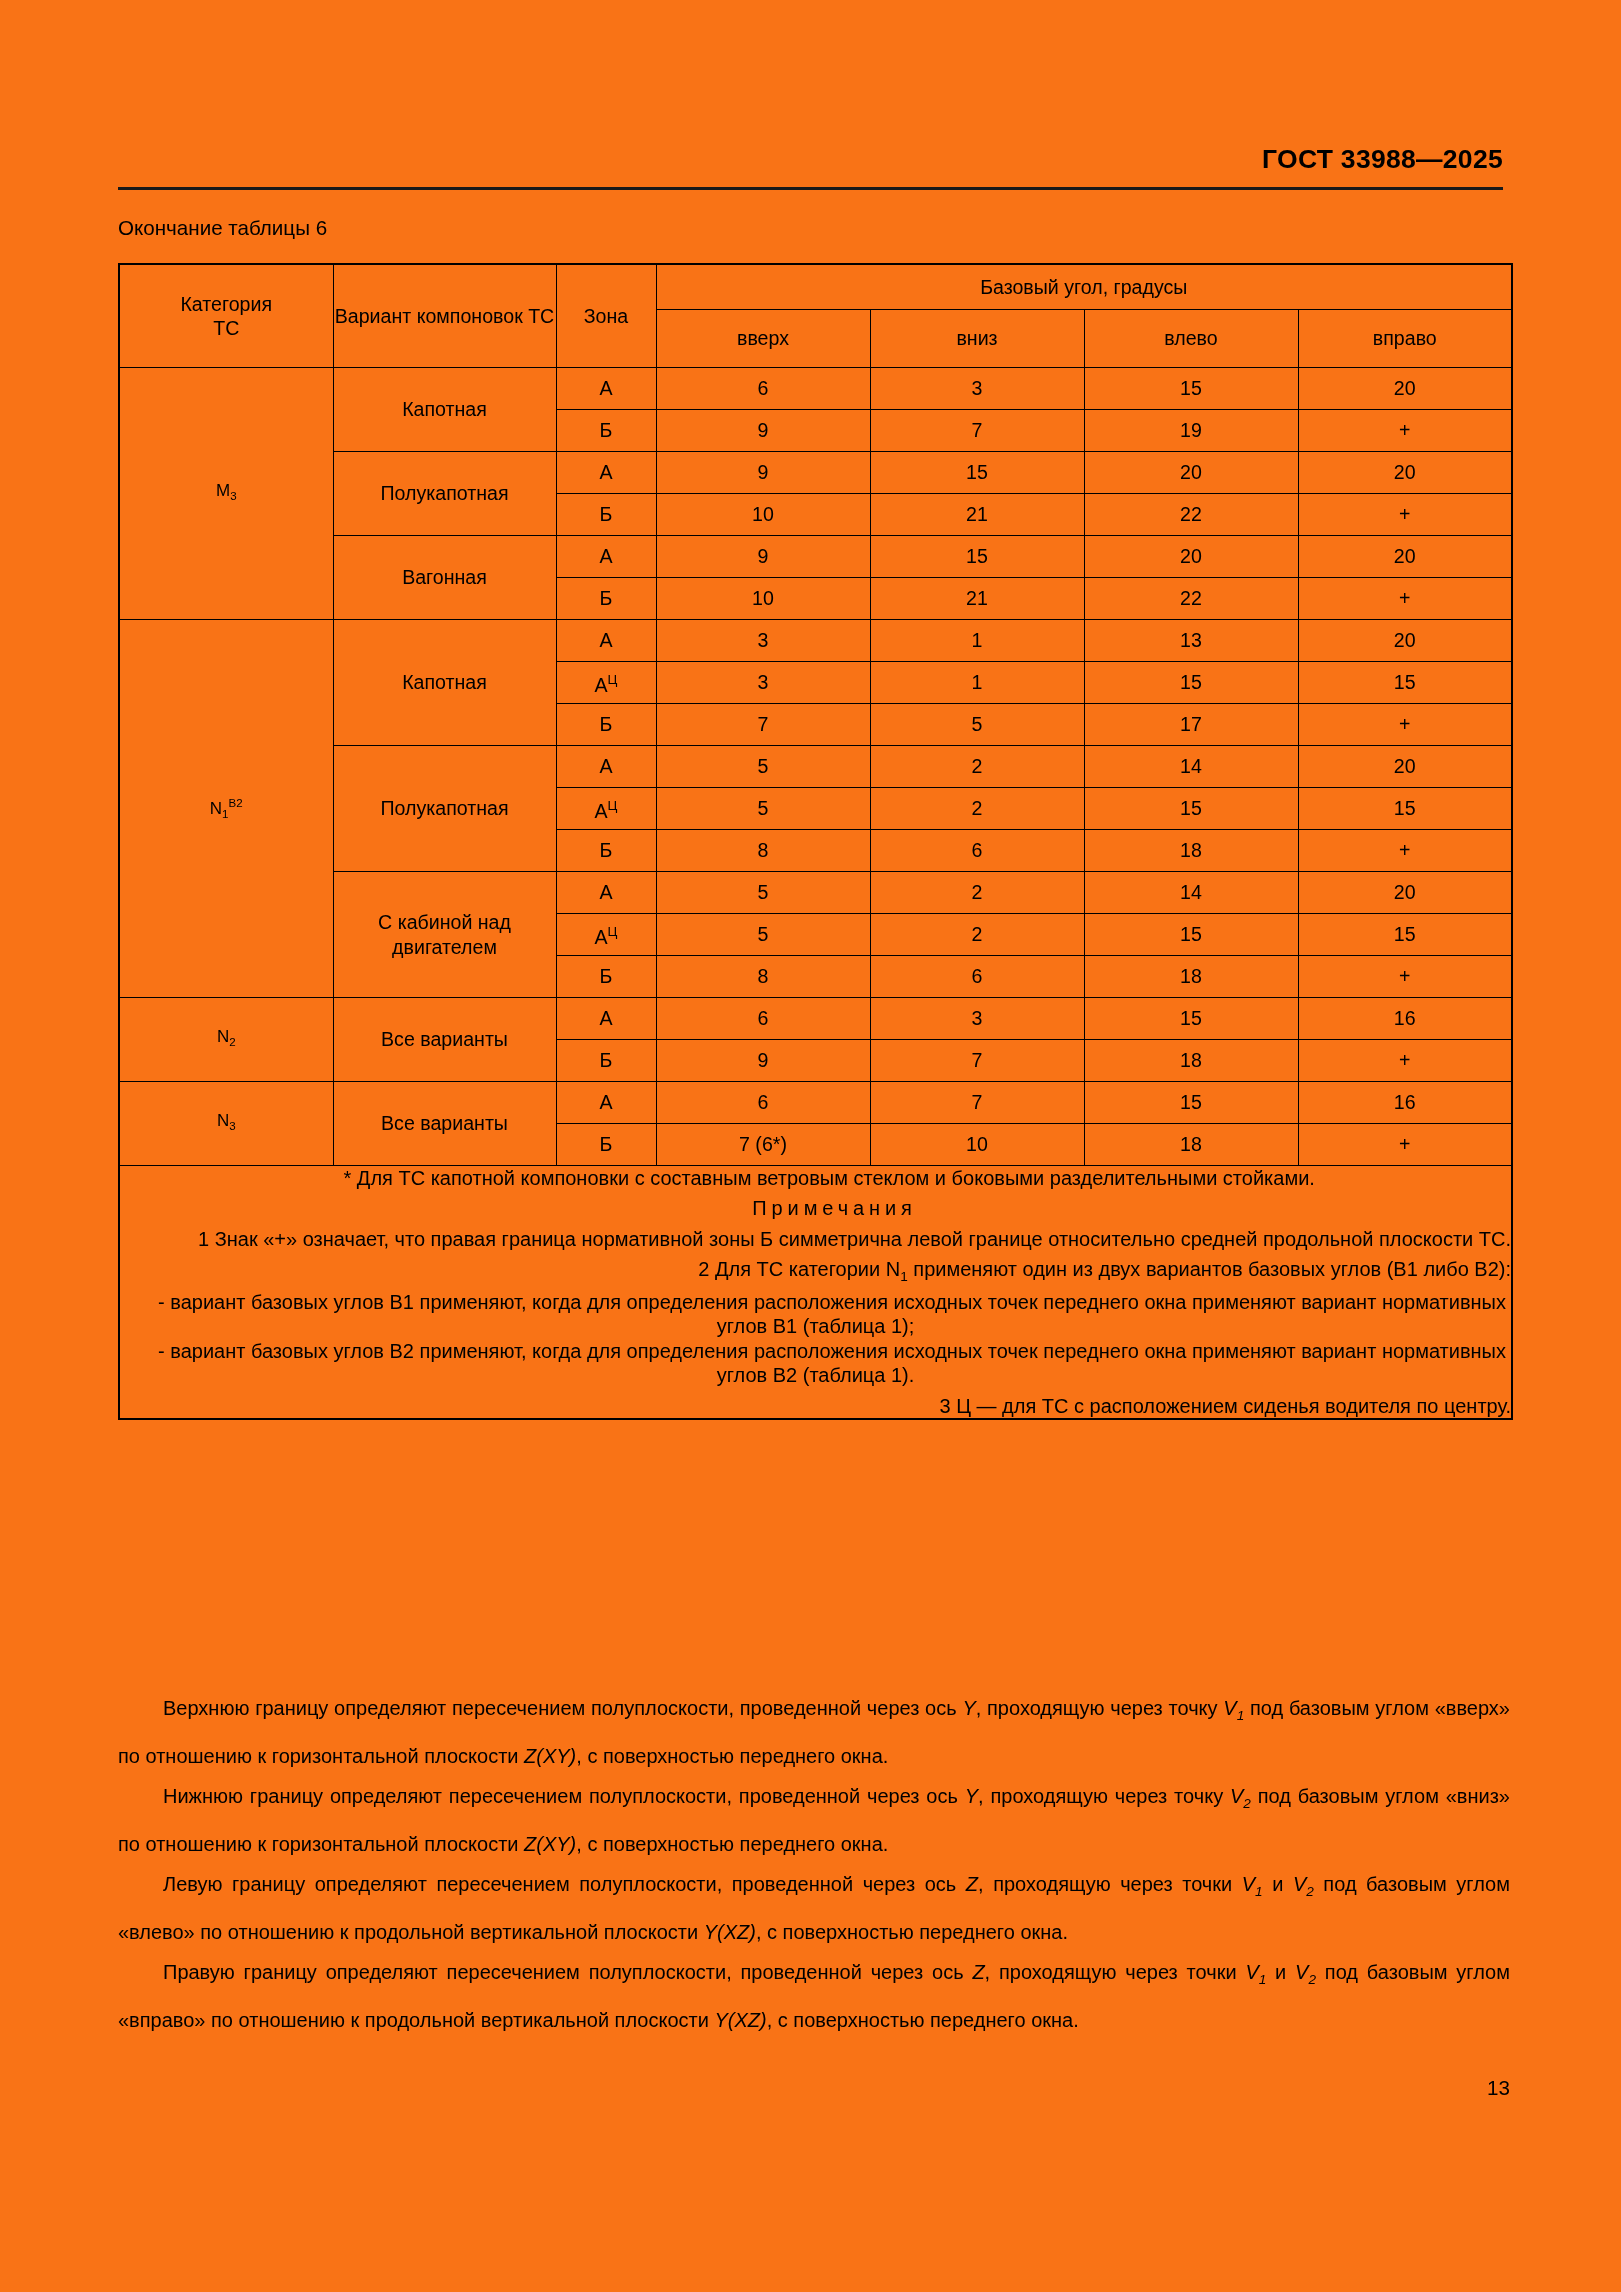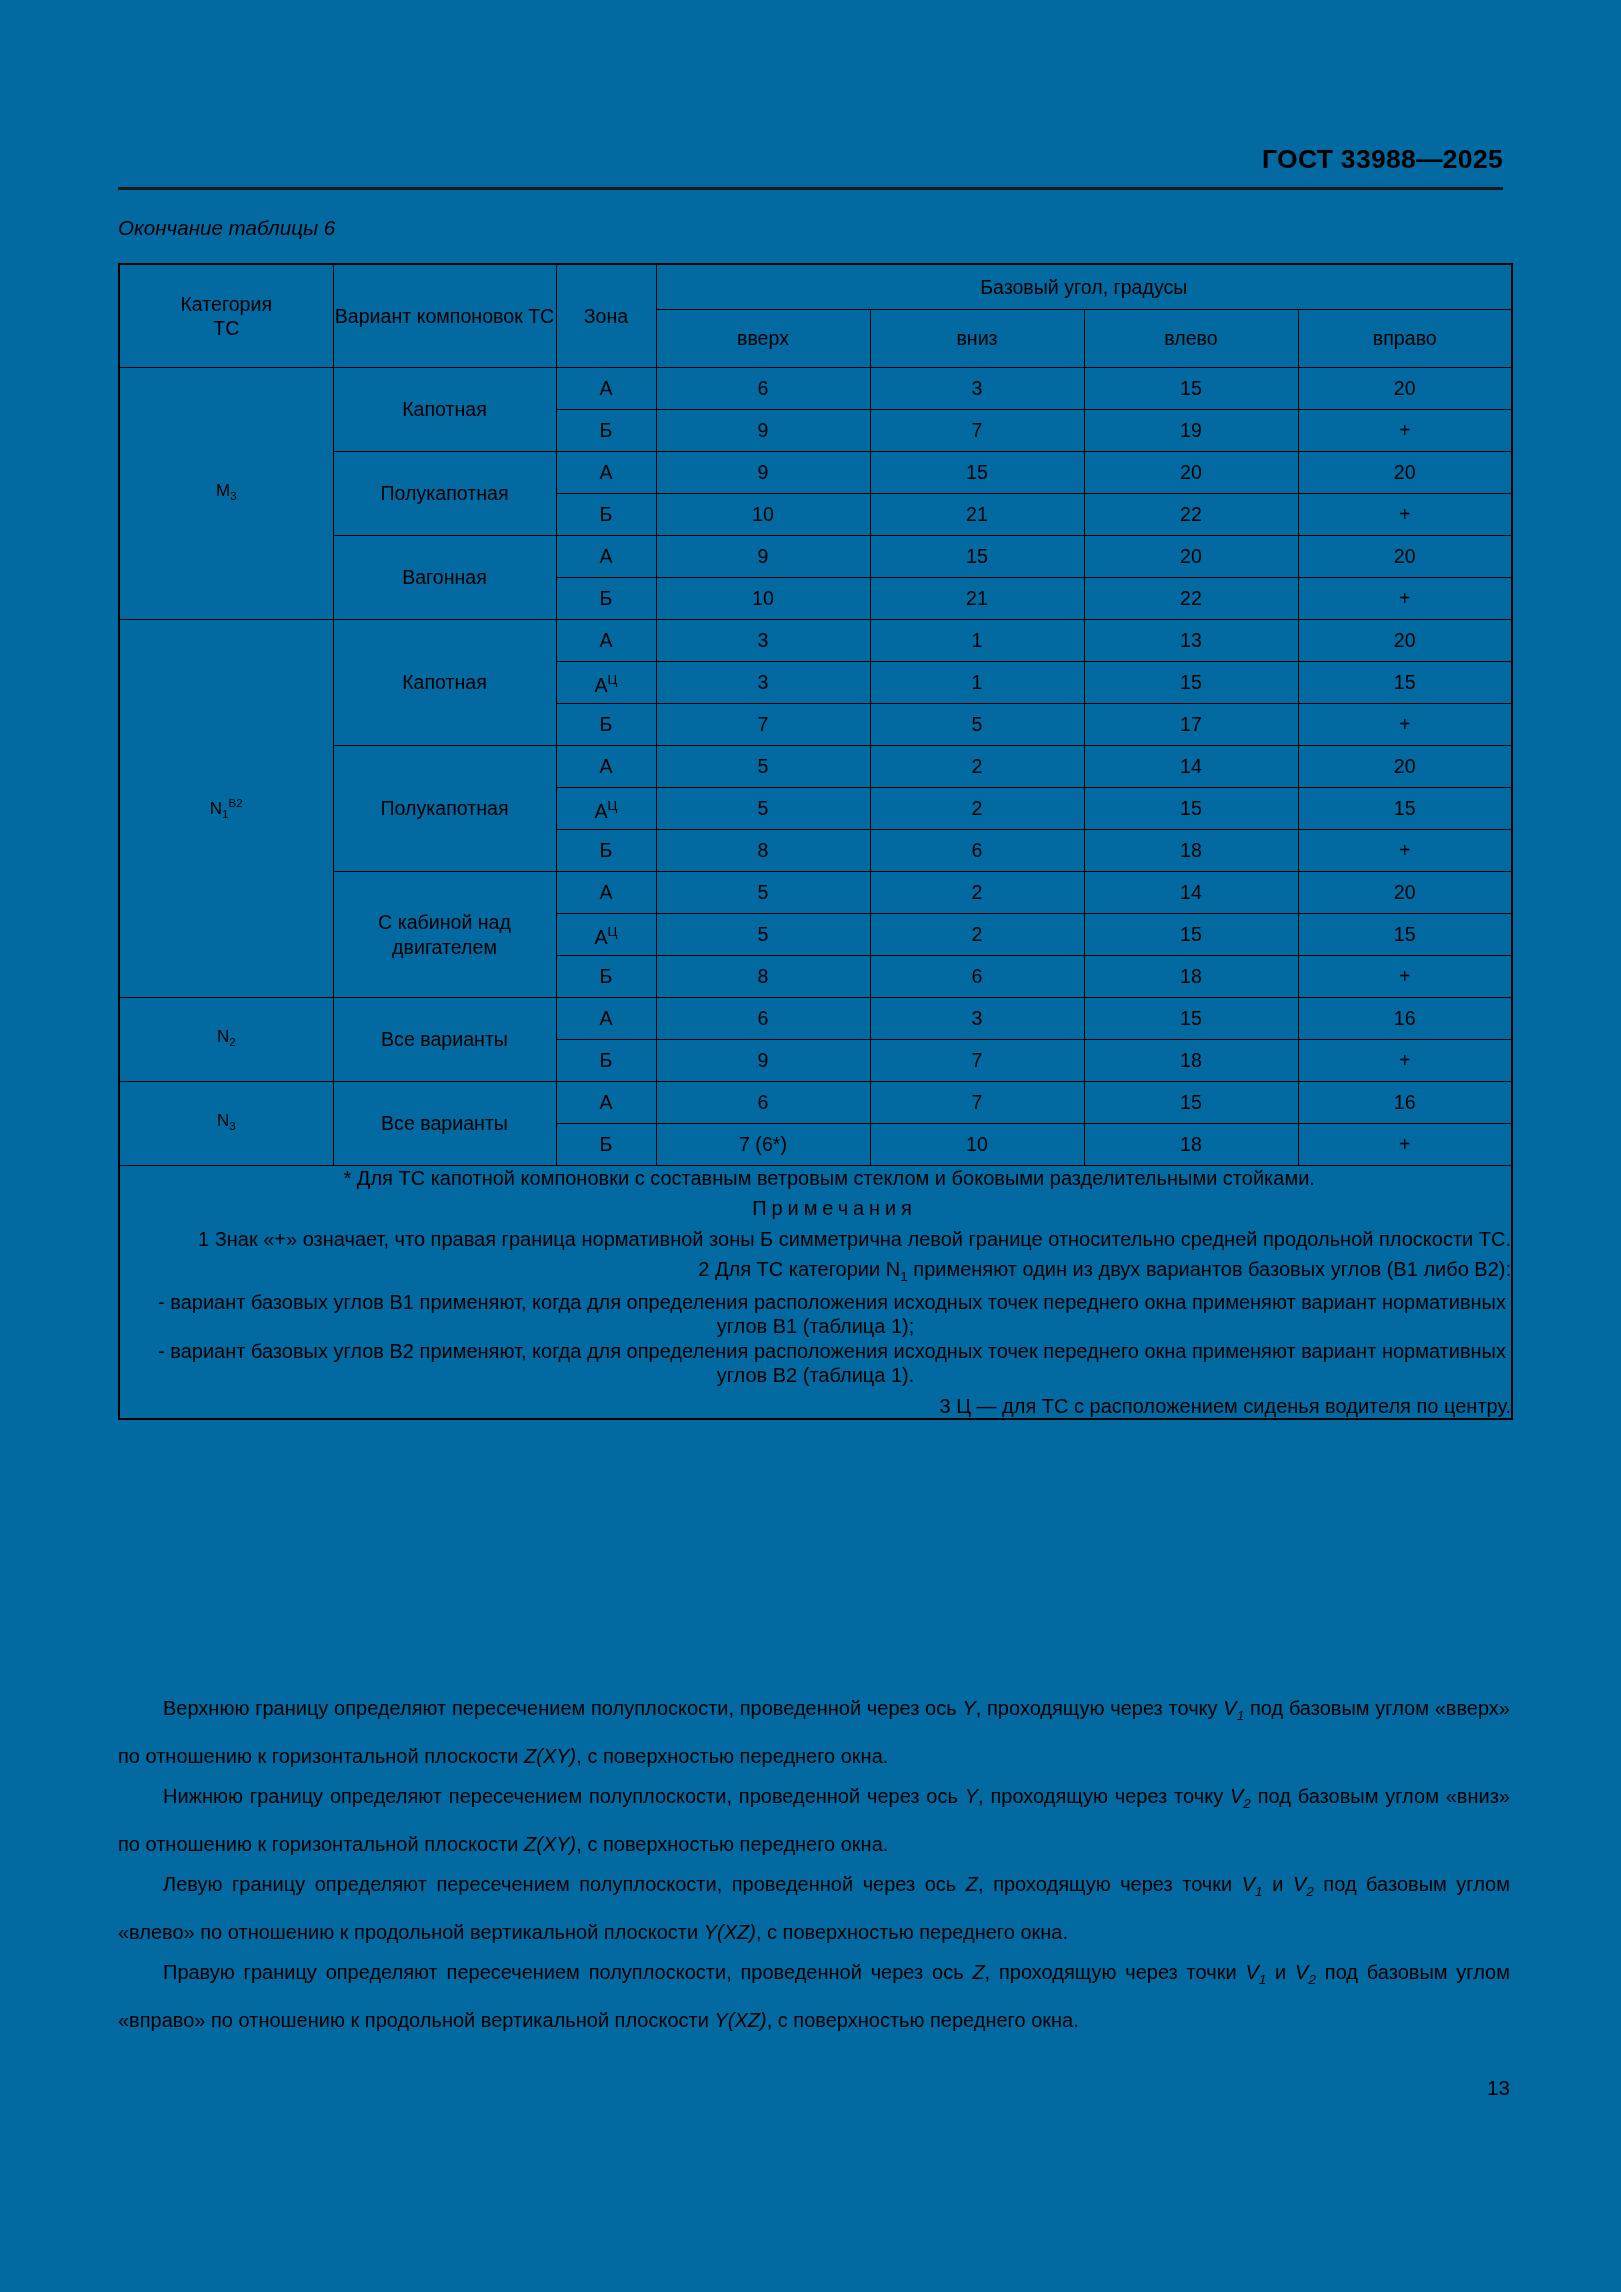--- a/index.html
+++ b/index.html
@@ -9,21 +9,21 @@
   }
   body {
     font-family: "Liberation Sans", "DejaVu Sans", sans-serif;
     color: #000000;
   }
   .page {
     position: relative;
     width: 1621px;
     height: 2293px;
     margin: 0 auto;
-    background: #0369a1;
+    background: #f97316;
     box-sizing: border-box;
   }
 
   
   .page-header {
     position: absolute;
     top: 143px;
     left: 118px;
     right: 118px;
     height: 39px;
@@ -43,21 +43,20 @@
     letter-spacing: 0.3px;
     line-height: 33px;
   }
 
   
   .table-caption {
     position: absolute;
     top: 214px;
     left: 118px;
     font-size: 20.6px;
-    font-style: italic;
     line-height: 27.4px;
     text-align: right;
   }
 
   
   .tbl-wrap {
     position: absolute;
     top: 263px;
     left: 118px;
     width: 1392px;

